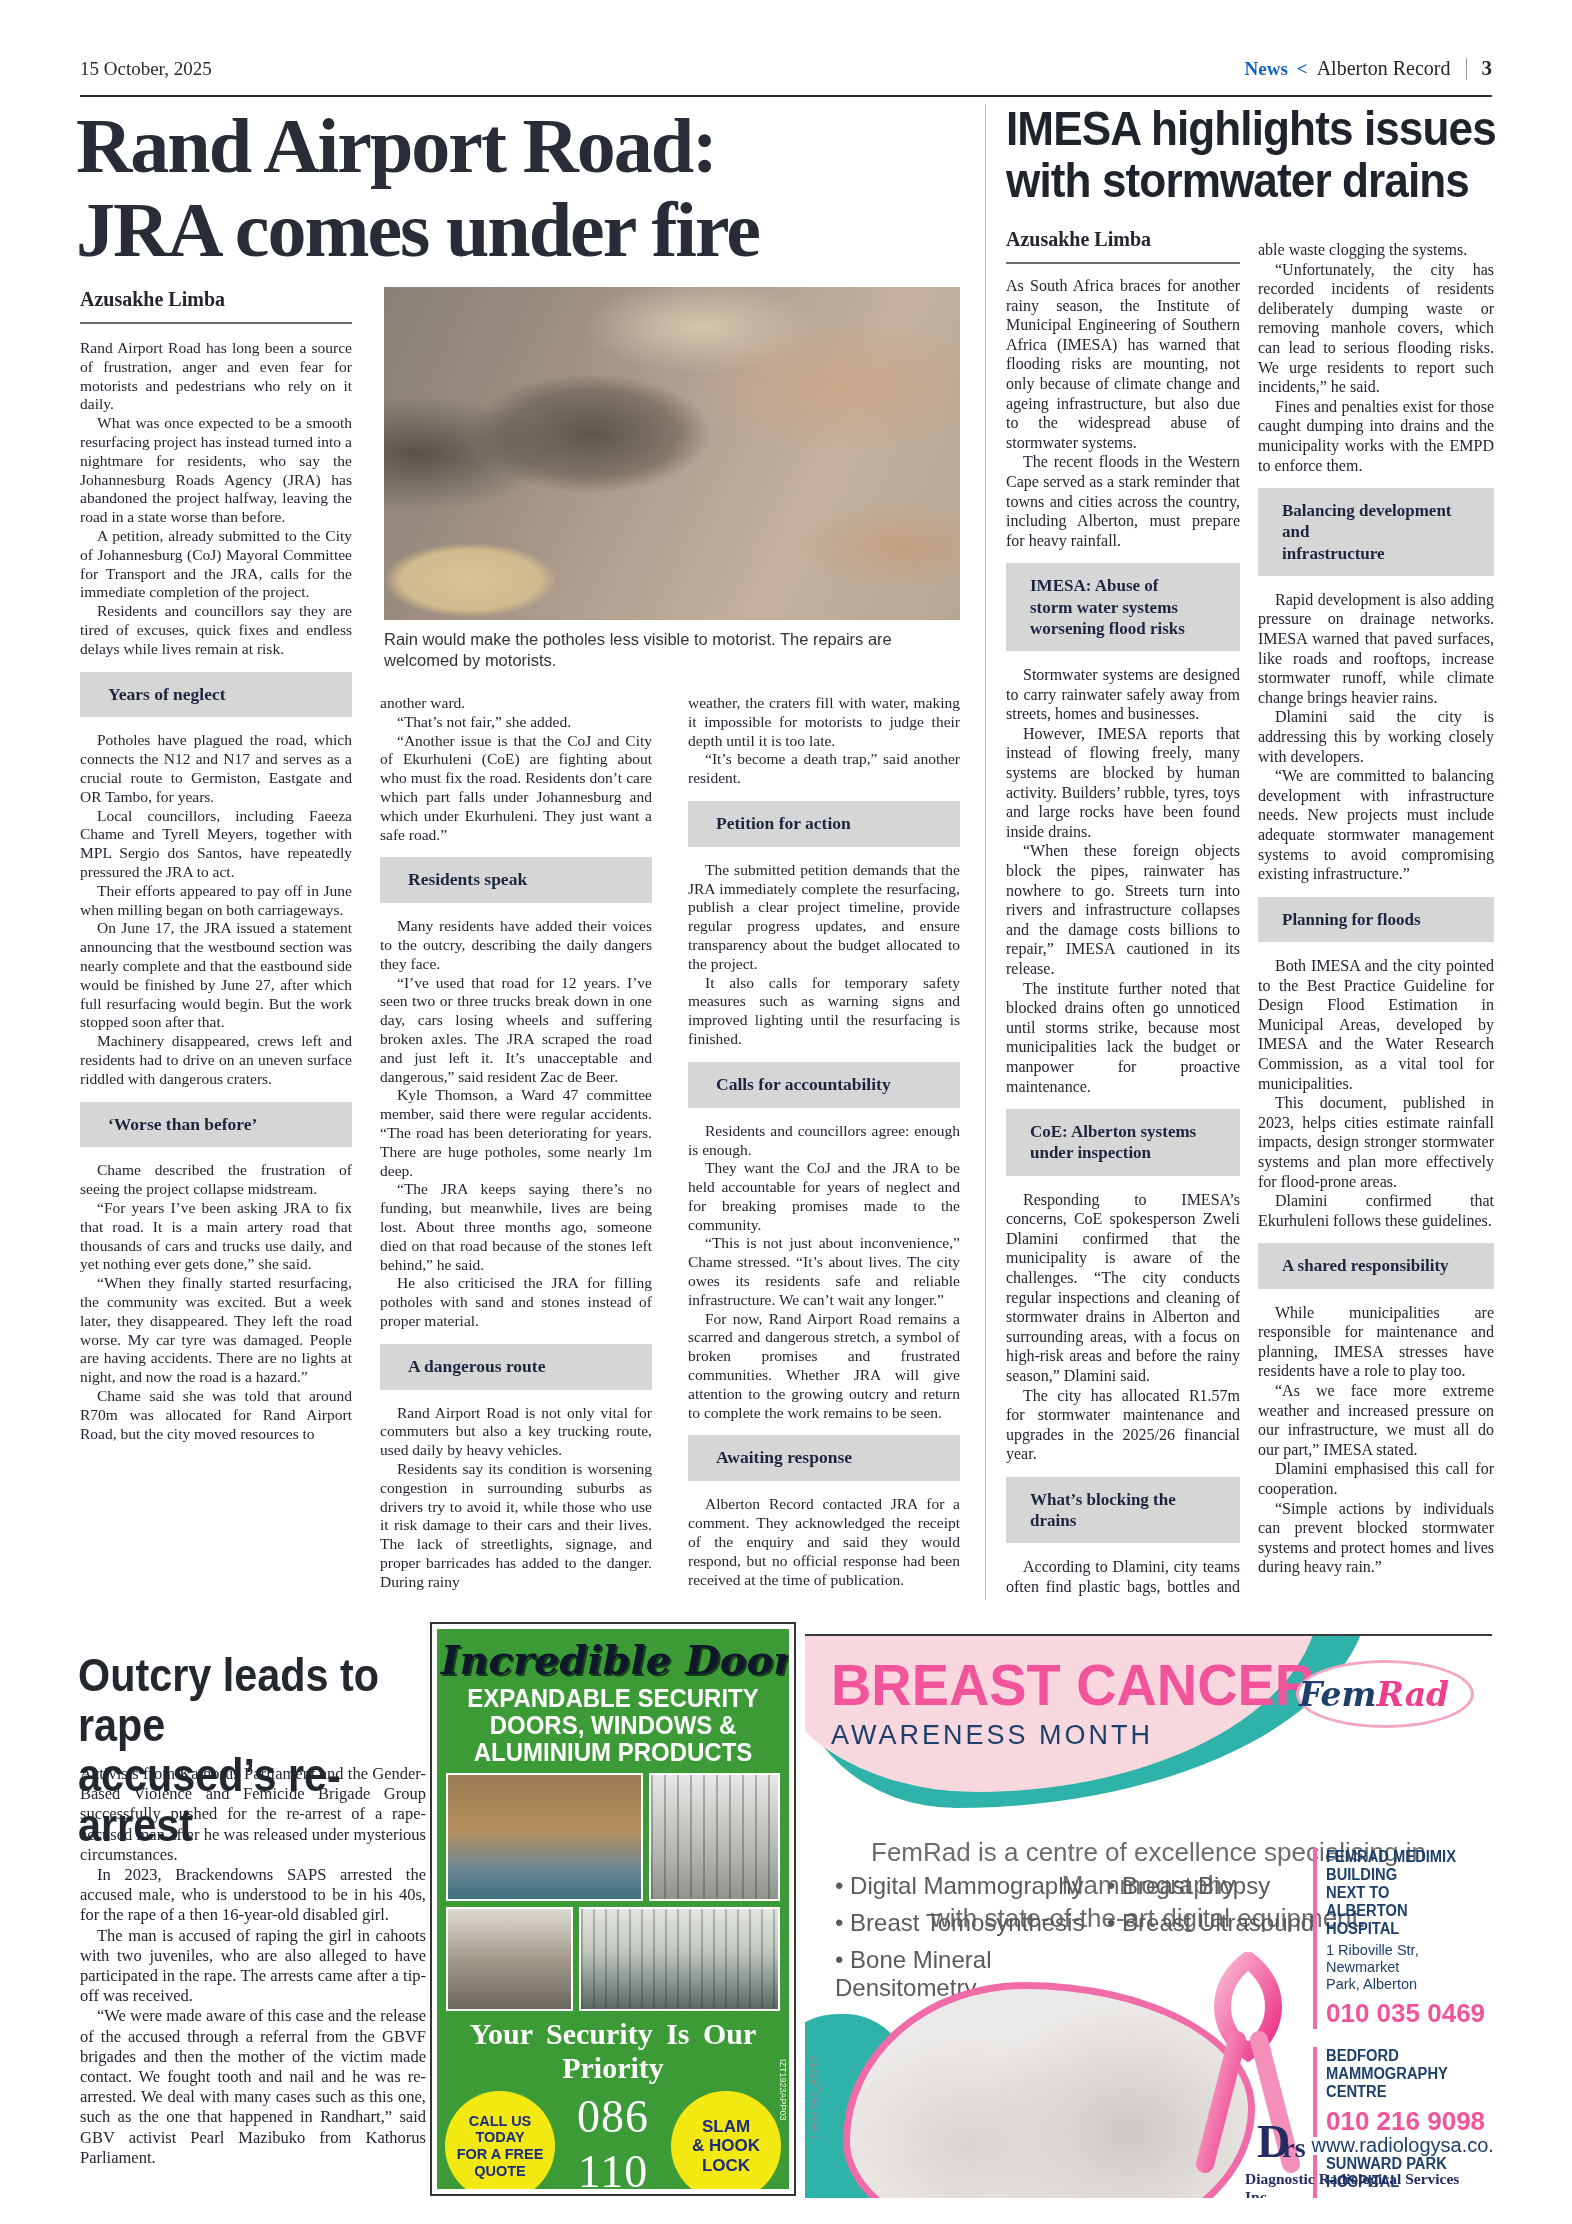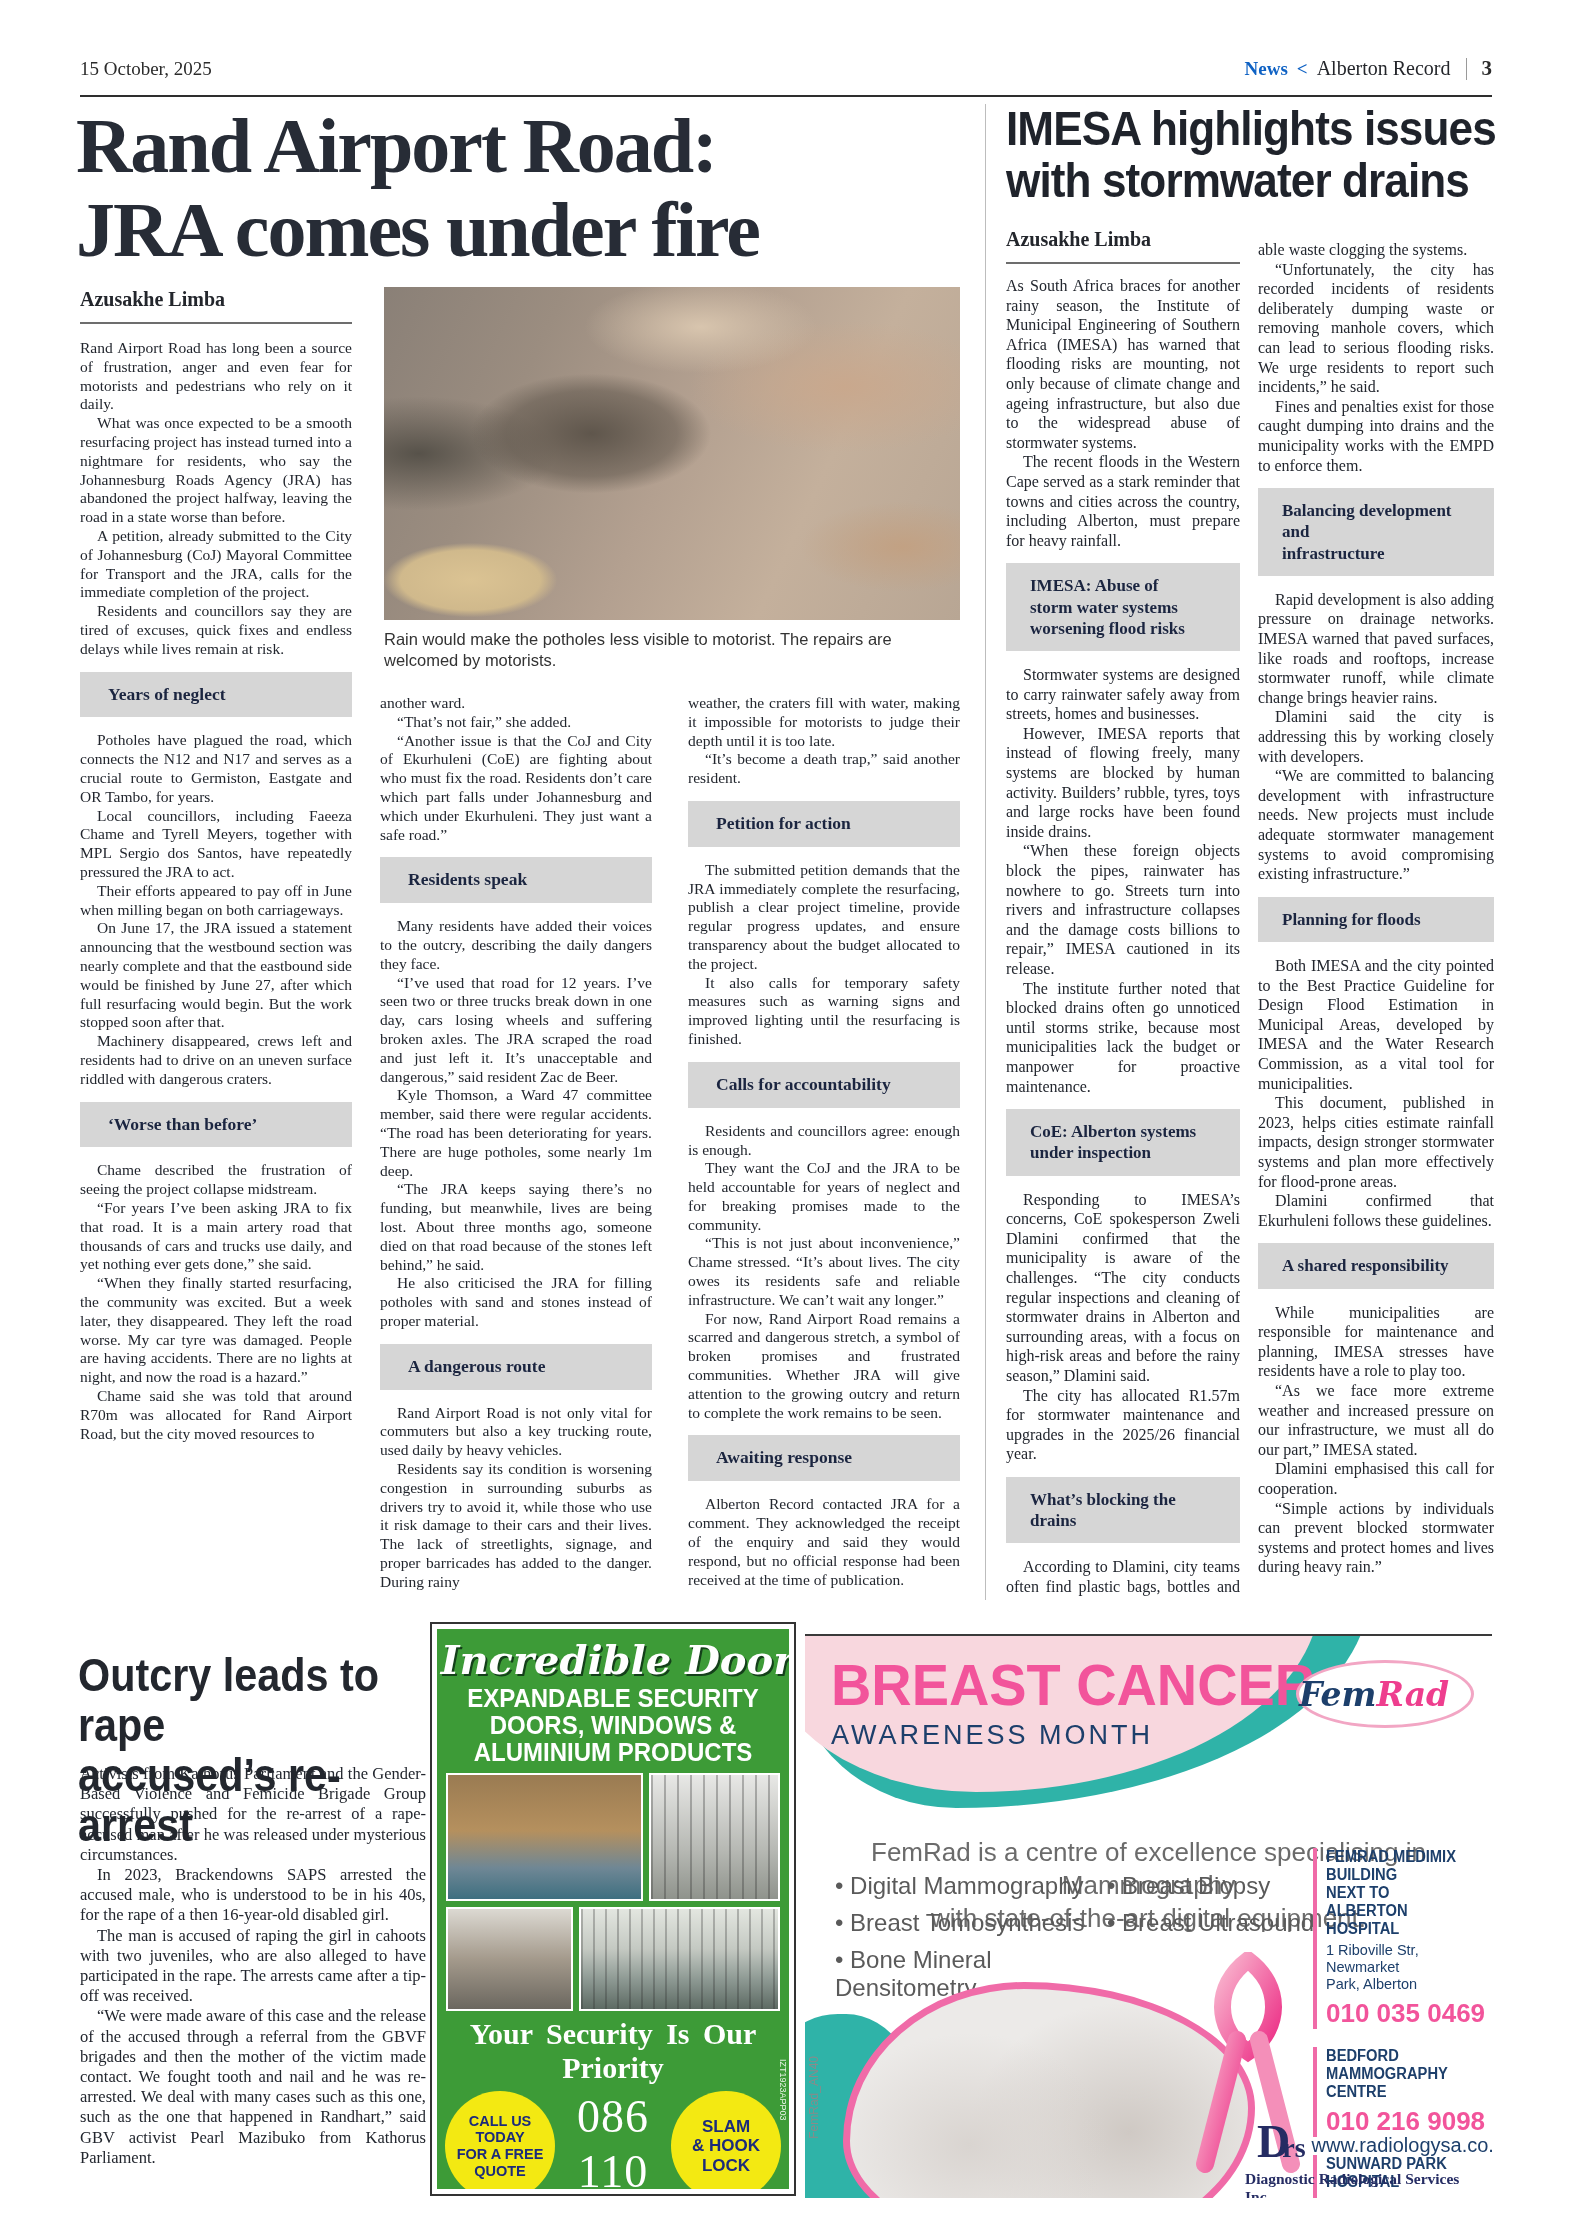--- a/index.html
+++ b/index.html
@@ -60,21 +60,21 @@
   .outcry-body{position:absolute;left:80px;top:1764px;width:346px;height:420px;overflow:hidden;
       font-size:16.5px;line-height:20.2px;}
 
   
   .door-ad{position:absolute;left:430px;top:1622px;width:366px;height:574px;
            border:2px solid #333;background:#fff;padding:5px;box-sizing:border-box;}
   .door-inner{position:relative;width:100%;height:100%;background:#3d9b37;overflow:hidden;
               text-align:center;color:#fff;font-family:"Liberation Sans",sans-serif;}
   .door-head{display:flex;align-items:center;justify-content:center;gap:8px;margin-top:7px;}
   .door-title{font-family:"DejaVu Serif",serif;font-style:italic;font-weight:bold;font-size:40px;
-              color:#ffffff;text-shadow:2px 2px 0 #14401a;white-space:nowrap;margin-left:9px;}
+              color:#0f172a;text-shadow:2px 2px 0 #14401a;white-space:nowrap;margin-left:9px;}
   .door-sub{font-weight:bold;font-size:25px;line-height:27px;margin-top:2px;transform:scaleX(.96);}
   .door-photos{margin:7px 9px 0 9px;}
   .door-prow{display:flex;gap:6px;margin-bottom:6px;}
   .dphoto{border:2px solid #fff;box-sizing:border-box;}
   .dp1{width:59%;height:128px;background:linear-gradient(180deg,#9a7b52 0%,#b5905e 45%,#6f8795 75%,#3e6f80 100%);}
   .dp2{flex:1;height:128px;background:
         repeating-linear-gradient(90deg,rgba(40,40,40,.30) 0 2px,rgba(0,0,0,0) 2px 13px),
         linear-gradient(180deg,#e8e8e6,#b7b9b4 60%,#8f938c);}
   .dp3{width:38%;height:104px;background:linear-gradient(180deg,#dcd9d2,#a49a8c 50%,#6b675f);}
   .dp4{flex:1;height:104px;background:

